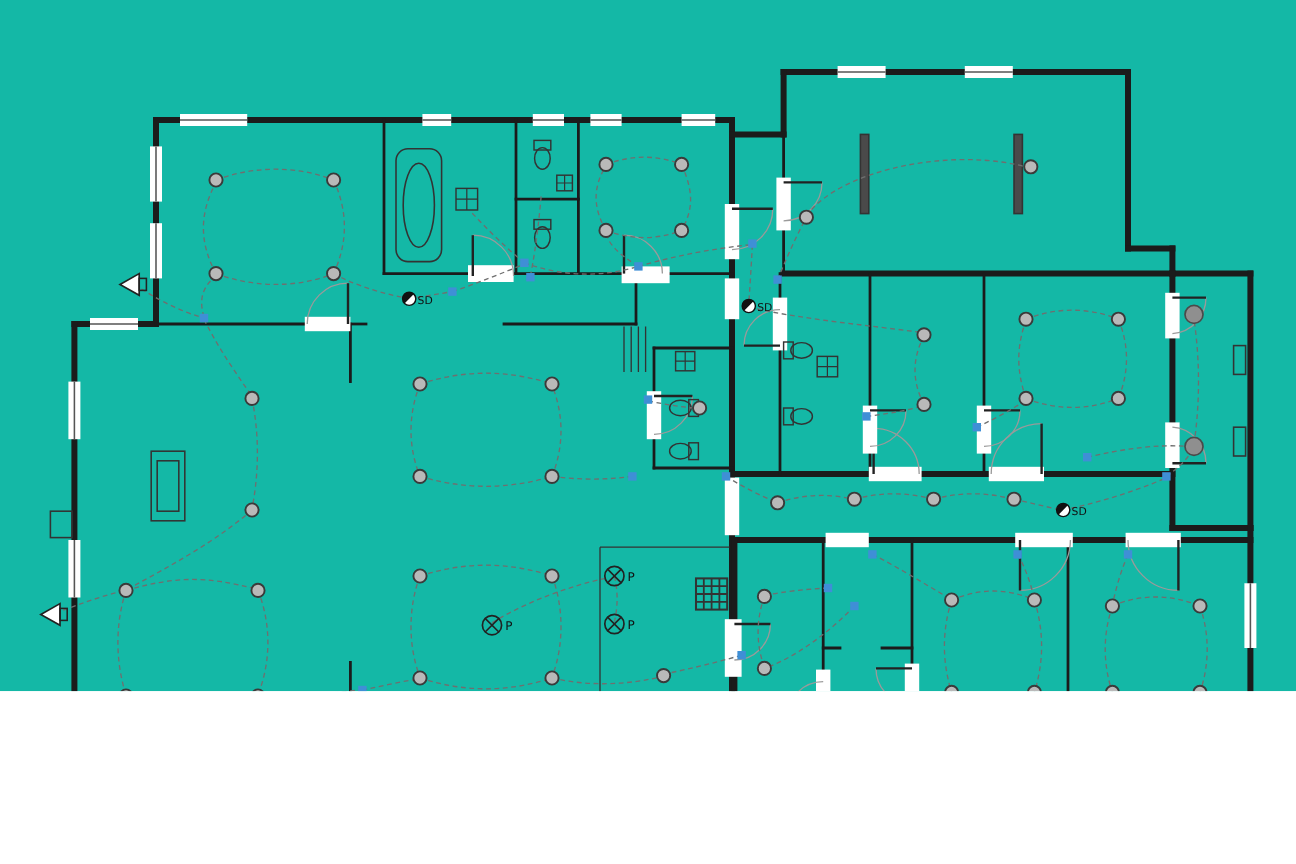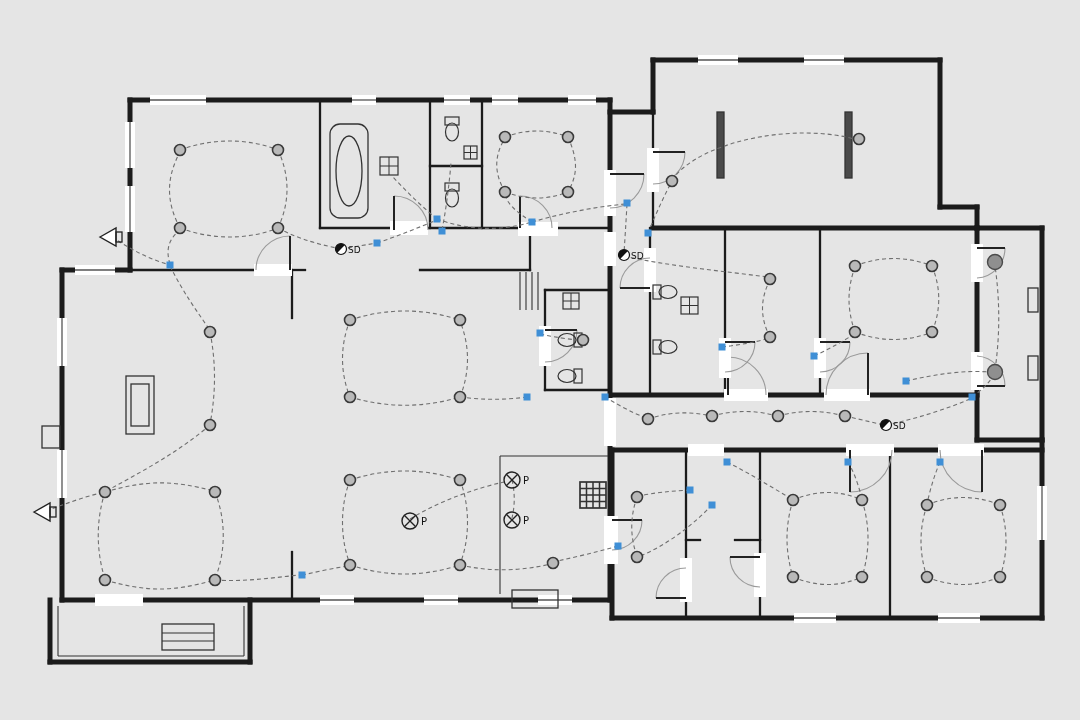--- a/index.html
+++ b/index.html
@@ -1,16 +1,16 @@
 <!DOCTYPE html>
 <html><head>
 <meta charset="utf-8">
 <style>
   html,body{margin:0;padding:0;background:#ffffff;}
-  .page{width:1080px;height:720px;position:relative;background:#e5e5e5;overflow:hidden;
+  .page{width:1080px;height:576px;position:relative;background:#14b8a6;overflow:hidden;
         font-family:"DejaVu Sans",sans-serif;}
   svg{display:block;}
   svg text{font-family:"DejaVu Sans",sans-serif;fill:#111;}
 </style>
 </head>
 <body>
 
 <div class="page">
   <svg id="plan" viewBox="0 0 1080 720" width="1080" height="720">
     <g>

